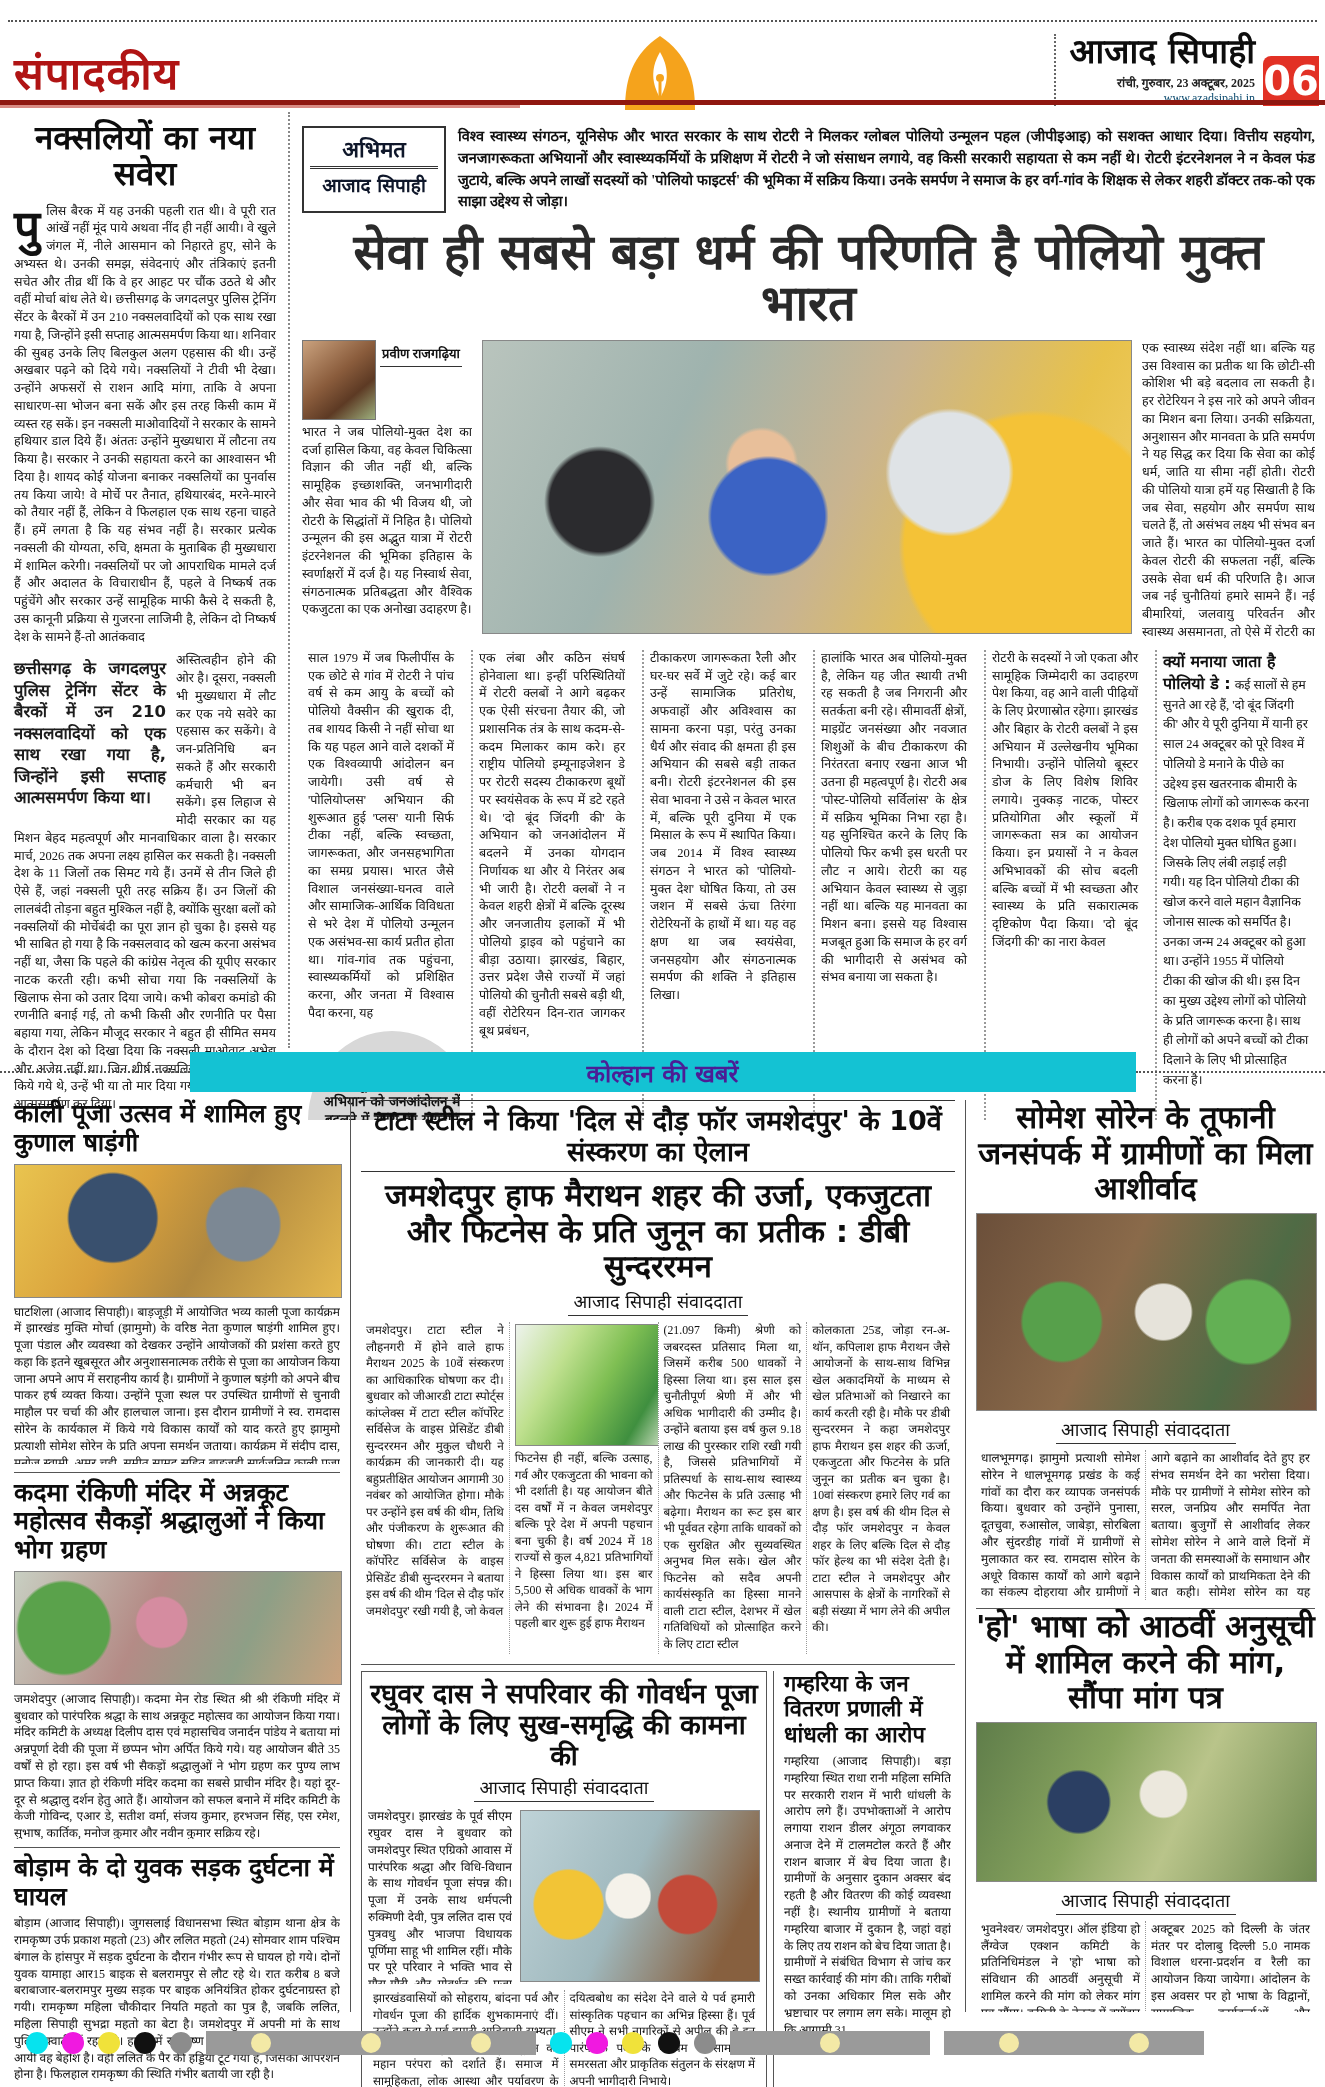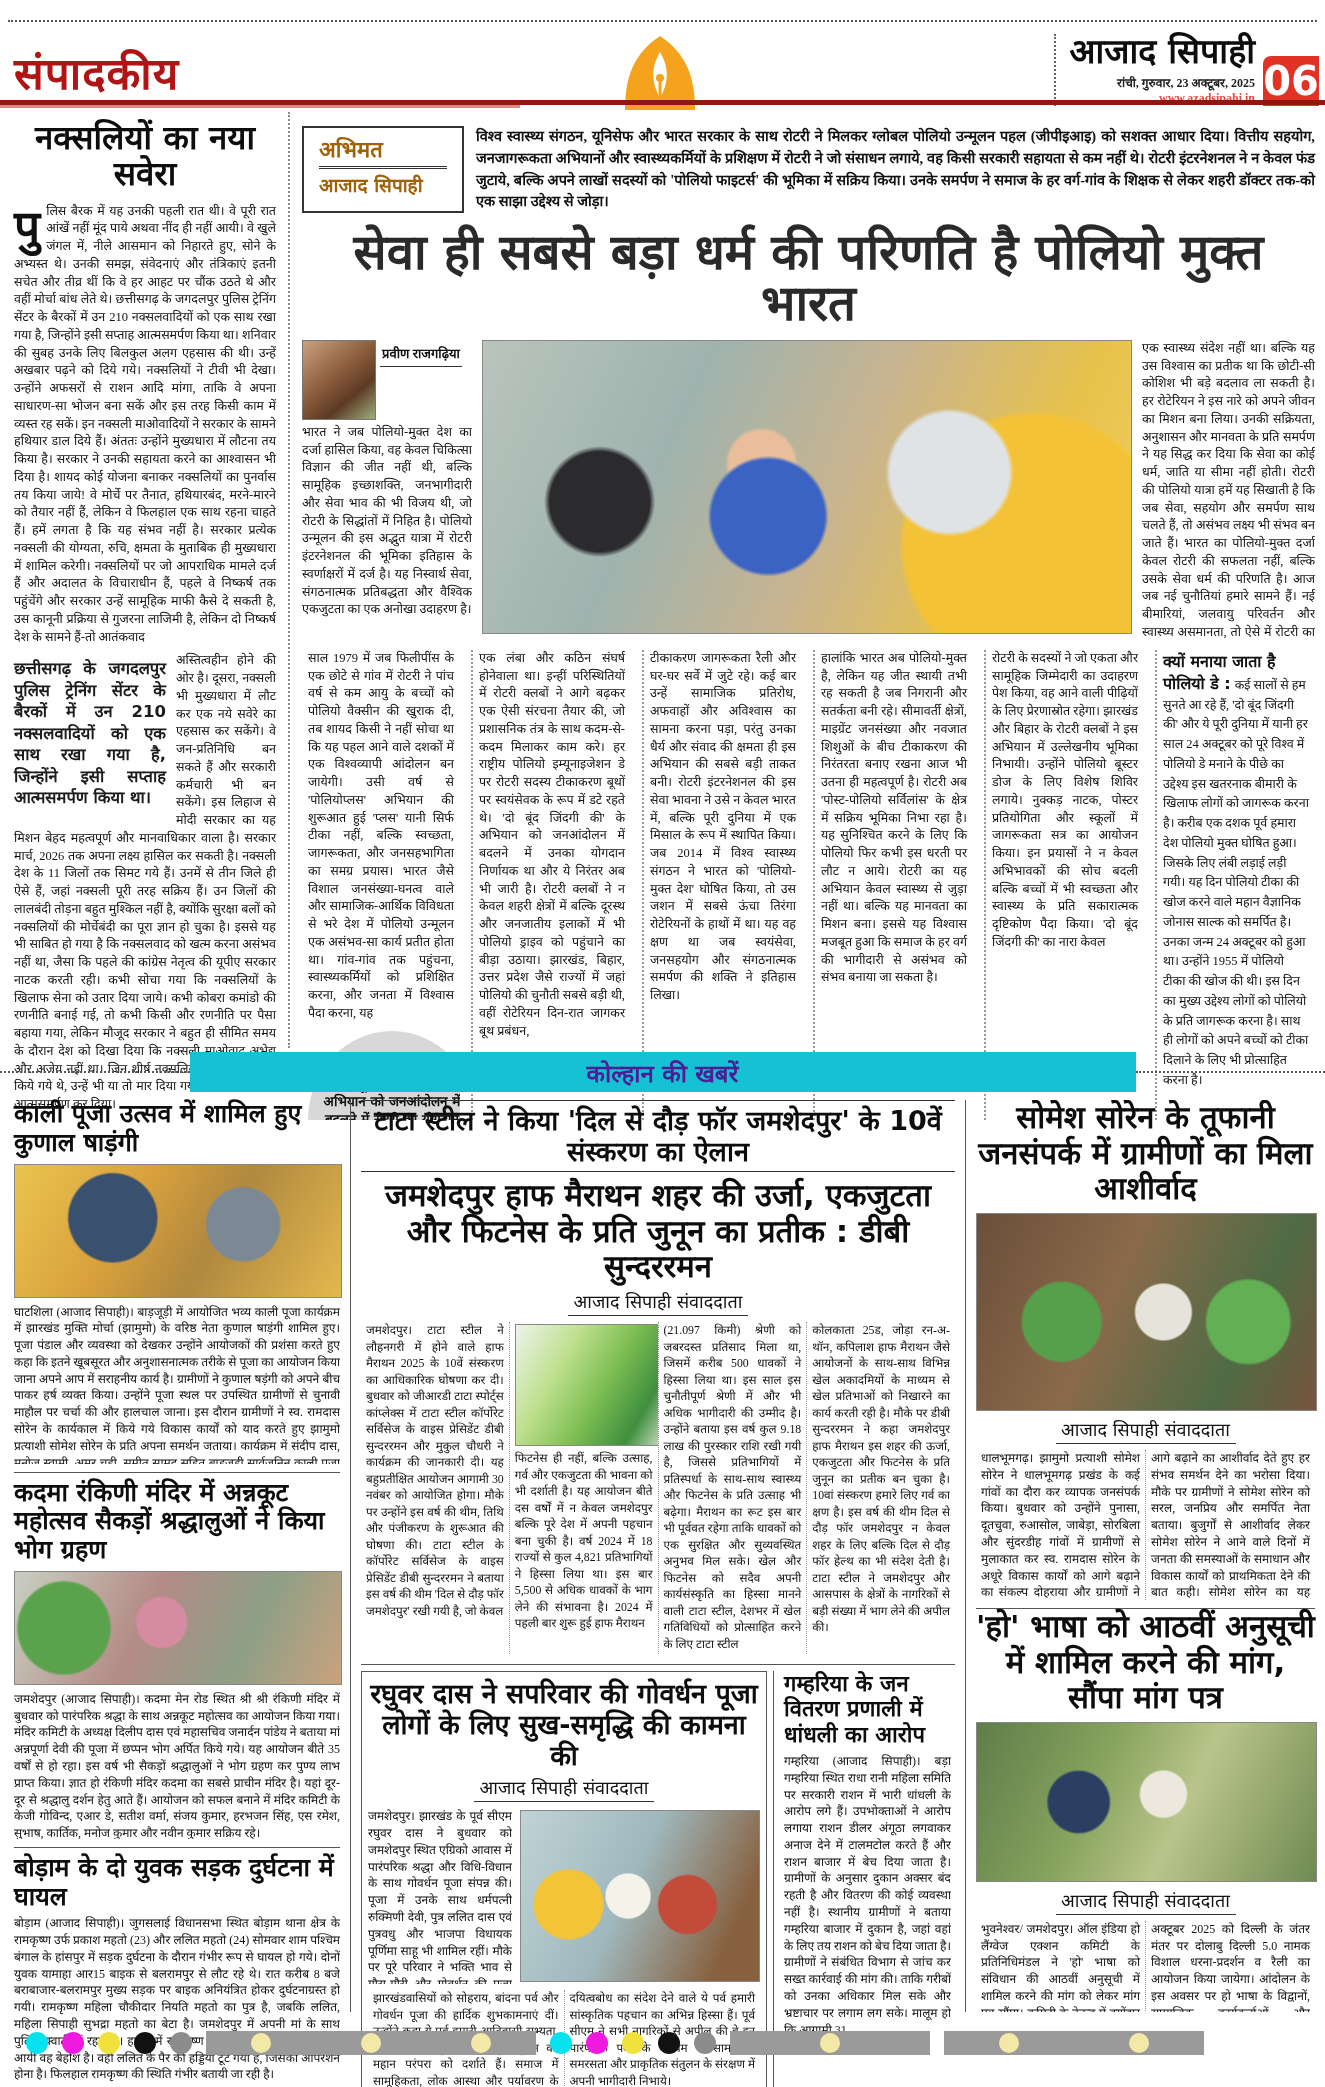--- a/index.html
+++ b/index.html
@@ -7,43 +7,43 @@
         font-family:"Liberation Serif","DejaVu Serif",serif;color:#111;overflow:hidden;}
   
   .top-dotted{position:absolute;left:8px;right:8px;top:20px;border-top:2px dotted #555;}
   .hdr{position:absolute;left:0;top:8px;width:100%;height:100px;}
   .section-label{position:absolute;left:14px;top:34px;font-family:"DejaVu Sans",sans-serif;
         font-weight:bold;font-size:44px;color:#b01414;letter-spacing:1px;}
   .nib-wrap{position:absolute;left:595px;top:26px;width:130px;height:76px;}
   .mast{position:absolute;right:70px;top:26px;text-align:right;border-left:2px dotted #666;padding-left:14px;}
   .mast .paper{font-family:"DejaVu Sans",sans-serif;font-weight:bold;font-size:34px;color:#0d0d0d;line-height:1.05;}
   .mast .date{font-size:12px;font-weight:bold;color:#222;margin-top:4px;}
-  .mast .site{font-size:12px;font-weight:bold;color:#ef4444;}
+  .mast .site{font-size:12px;font-weight:normal;color:#0c4a6e;}
   .pageno{position:absolute;right:6px;top:48px;width:56px;height:50px;background:#e23125;color:#fff;
         font-family:"DejaVu Sans",sans-serif;font-weight:bold;font-size:40px;display:flex;align-items:center;
         justify-content:center;border-radius:8px 0 0 0;}
   .hdr-rule{position:absolute;left:0;top:100px;width:100%;height:5px;background:#8f1710;}
   .hdr-rule2{position:absolute;left:0;top:105px;width:520px;height:3px;background:#d98b84;}
 
   
   .main-row{position:absolute;left:0;top:112px;width:1325px;height:936px;display:flex;}
   .edit-col{width:262px;padding:0 8px 0 14px;}
   .v-dot{border-left:2px dotted #888;margin:0 4px;}
   .edit-head{font-family:"DejaVu Sans",sans-serif;font-weight:bold;font-size:33px;line-height:1.1;
         color:#0d0d0d;text-align:center;margin:8px 0 10px 0;}
   .body-text{font-size:12.5px;line-height:1.42;text-align:justify;}
   .drop{float:left;font-family:"DejaVu Sans",sans-serif;font-weight:bold;font-size:46px;line-height:.9;
         padding:4px 6px 0 0;}
   .pullquote{float:left;width:152px;margin:6px 10px 4px 0;font-family:"DejaVu Sans",sans-serif;
         font-weight:bold;font-size:16.5px;line-height:1.3;color:#1c1c1c;}
   .edit-body2{margin-top:6px;}
   .opinion{flex:1;padding:0 10px 0 8px;}
   .abh-row{display:flex;margin-top:14px;}
-  .abh-box{width:128px;border:2px solid #333;padding:5px 15px;text-align:left;
-        font-family:"DejaVu Sans",sans-serif;font-weight:bold;color:#a16207;}
+  .abh-box{width:128px;border:2px solid #333;padding:5px 6px;text-align:center;
+        font-family:"DejaVu Sans",sans-serif;font-weight:bold;color:#0f172a;}
   .abh-box .t1{font-size:22px;border-bottom:3px double #333;padding-bottom:3px;}
   .abh-box .t2{font-size:19px;padding-top:3px;}
   .abh-intro{flex:1;padding-left:12px;font-weight:bold;font-size:14.5px;line-height:1.5;text-align:justify;}
   .op-headline{font-family:"DejaVu Sans",sans-serif;font-weight:bold;font-size:49px;color:#2a2a2a;
         text-align:center;margin:14px 0 10px 0;line-height:1.05;}
   .op-rowA{display:flex;height:300px;overflow:hidden;}
   .op-c1{width:170px;overflow:hidden;}
   .byline-row{display:flex;align-items:flex-start;margin-bottom:4px;}
   .auth-photo{width:72px;height:78px;border:1px solid #777;
         background:linear-gradient(140deg,#caa27e 0%,#8a5c3c 45%,#5d3a24 70%,#9db07e 100%);}

